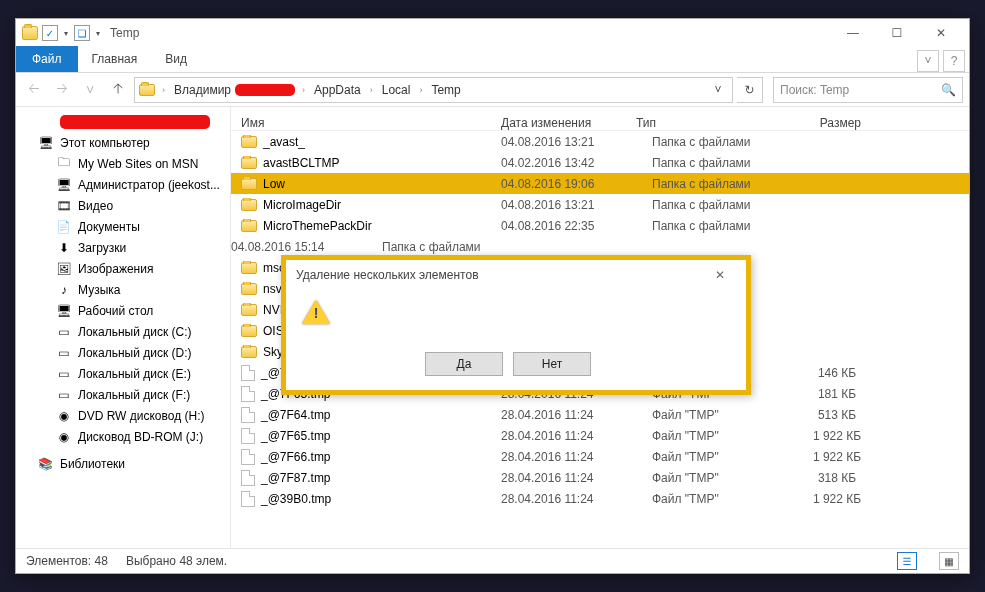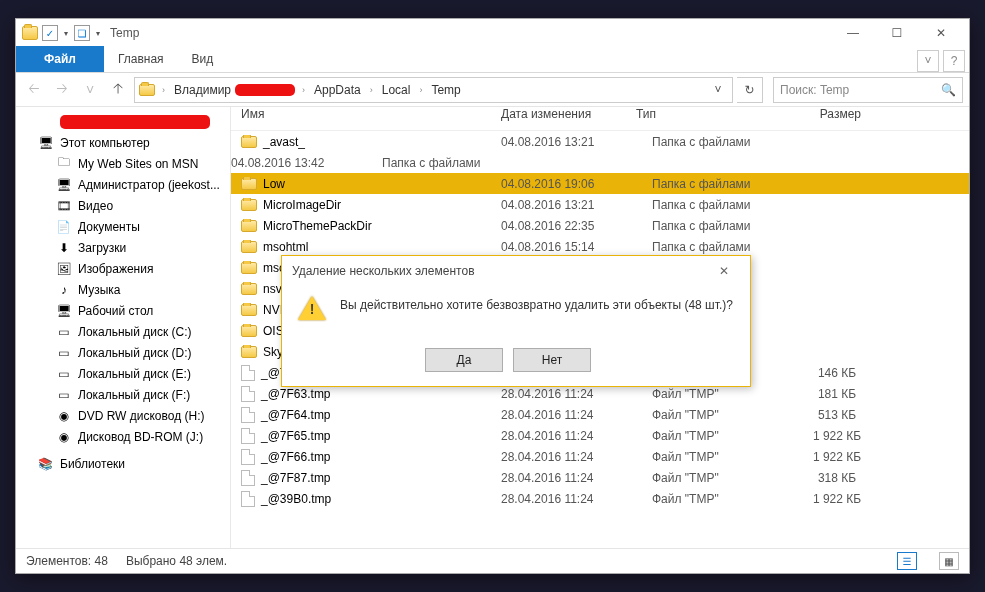--- a/index.html
+++ b/index.html
@@ -9,21 +9,21 @@
 .titlebar .folder-glyph { width: 16px; height: 14px; margin-right: 4px; }
 .folder-glyph { display: inline-block; background: linear-gradient(#ffe9a6,#f5c945); border: 1px solid #d6a92e; border-radius: 2px; position: relative; }
 .folder-glyph::before { content: ""; position: absolute; top: -3px; left: 1px; width: 6px; height: 3px; background: #f5c945; border: 1px solid #d6a92e; border-bottom: none; border-radius: 2px 2px 0 0; }
 .qat { display: flex; align-items: center; gap: 6px; }
 .qat .box { width: 16px; height: 16px; border: 1px solid #999; display: flex; align-items: center; justify-content: center; font-size: 10px; color: #0078d7; }
 .qat .dropdown-caret { font-size: 8px; color: #555; }
 .titlebar .title { margin-left: 10px; color: #555; }
 .titlebar .spacer { flex: 1; }
 .winbtn { width: 44px; height: 24px; display: flex; align-items: center; justify-content: center; color: #555; }
 .ribbon-tabs { height: 26px; display: flex; align-items: flex-end; border-bottom: 1px solid #d9d9d9; }
-.tab-file { background: #1979ca; color: #fff; height: 26px; padding: 0 28px; display: flex; align-items: center; font-weight: bold; }
+.tab-file { background: #1979ca; color: #fff; height: 26px; padding: 0 16px; display: flex; align-items: center; }
 .tab { height: 26px; padding: 0 14px; display: flex; align-items: center; color: #444; }
 .ribbon-tabs .spacer { flex: 1; }
 .ribbon-corner { width: 22px; height: 22px; border: 1px solid #ccc; margin-right: 4px; display: flex; align-items: center; justify-content: center; color: #888; }
 .navbar { height: 34px; display: flex; align-items: center; padding: 2px 6px; gap: 4px; border-bottom: 1px solid #e5e5e5; }
 .nav-arrow { width: 24px; height: 24px; display: flex; align-items: center; justify-content: center; color: #bbb; font-size: 14px; }
 .nav-arrow.enabled { color: #555; }
 .addr { flex: 1; height: 26px; border: 1px solid #ccc; display: flex; align-items: center; padding: 0 4px; gap: 4px; }
 .addr .folder-glyph { width: 16px; height: 12px; }
 .crumb { color: #333; padding: 0 2px; }
 .crumb-sep { color: #888; padding: 0 3px; font-size: 9px; }
@@ -32,40 +32,40 @@
 .refresh-btn { width: 26px; height: 26px; border: 1px solid #ccc; display: flex; align-items: center; justify-content: center; color: #555; border-left: none; }
 .search { width: 190px; height: 26px; border: 1px solid #ccc; display: flex; align-items: center; padding: 0 6px; color: #888; margin-left: 6px; }
 .search .spacer { flex: 1; }
 .content { flex: 1; display: flex; overflow: hidden; border-bottom: 1px solid #e5e5e5; }
 .sidebar { width: 215px; border-right: 1px solid #e8e8e8; padding: 4px 0; overflow: hidden; background: #fff; }
 .side-item { display: flex; align-items: center; height: 21px; padding-left: 22px; gap: 6px; white-space: nowrap; }
 .side-item.l2 { padding-left: 40px; }
 .side-item .icon { width: 16px; height: 14px; display: flex; align-items: center; justify-content: center; font-size: 12px; }
 .redact { display: inline-block; height: 12px; background: #e11; border-radius: 5px; }
 .fileview { flex: 1; display: flex; flex-direction: column; overflow: hidden; position: relative; }
-.cols { display: flex; height: 24px; align-items: flex-start; color: #444; border-bottom: 1px solid #eee; }
+.cols { display: flex; height: 24px; align-items: flex-end; color: #444; border-bottom: 1px solid #eee; }
 .col-name { width: 270px; padding-left: 10px; }
 .col-date { width: 135px; }
 .col-type { width: 145px; }
 .col-size { width: 90px; text-align: right; padding-right: 10px; }
 .rows { flex: 1; overflow: hidden; }
 .row { display: flex; height: 21px; align-items: center; }
 .row.selected { background: #eab308; }
 .row .c-name { width: 270px; padding-left: 10px; display: flex; align-items: center; gap: 6px; white-space: nowrap; overflow: hidden; }
 .row .c-date { width: 135px; color: #555; }
 .row .c-type { width: 145px; color: #555; margin-left: 16px; }
 .row .c-size { width: 90px; text-align: center; padding-right: 10px; color: #555; }
 .file-glyph { width: 14px; height: 16px; border: 1px solid #bbb; background: #fff; position: relative; display: inline-block; flex-shrink: 0; }
 .file-glyph::before { content: ""; position: absolute; top: -1px; right: -1px; width: 5px; height: 5px; background: #fff; border-left: 1px solid #bbb; border-bottom: 1px solid #bbb; }
 .row .folder-glyph { width: 16px; height: 12px; flex-shrink: 0; }
 .statusbar { height: 24px; display: flex; align-items: center; padding: 0 10px; gap: 18px; color: #444; }
 .statusbar .spacer { flex: 1; }
 .view-btn { width: 20px; height: 18px; border: 1px solid #bbb; margin-left: 4px; display: flex; align-items: center; justify-content: center; font-size: 10px; }
 .view-btn.active { border-color: #1979ca; color: #1979ca; }
-.dialog { position: absolute; top: 148px; left: 50px; width: 470px; background: #fff; border: 1px solid #eab308; box-shadow: 2px 2px 8px rgba(0,0,0,0.25); }
+.dialog { position: absolute; top: 148px; left: 50px; width: 470px; background: #fff; border: 5px solid #eab308; box-shadow: 2px 2px 8px rgba(0,0,0,0.25); }
 .dlg-title { height: 30px; display: flex; align-items: center; padding: 0 10px; color: #444; }
 .dlg-title .spacer { flex: 1; }
 .dlg-close { width: 32px; height: 22px; display: flex; align-items: center; justify-content: center; color: #666; border: 1px solid transparent; }
 .dlg-body { padding: 10px 16px 0 16px; display: flex; gap: 14px; align-items: flex-start; min-height: 50px; }
 .warn-icon { width: 28px; height: 26px; position: relative; }
 .warn-tri { width: 0; height: 0; border-left: 14px solid transparent; border-right: 14px solid transparent; border-bottom: 24px solid #ffcf33; filter: drop-shadow(0 0 1px #aa7a00); }
 .warn-icon .bang { position: absolute; top: 5px; left: 0; width: 28px; text-align: center; font-weight: bold; color: #444; font-size: 14px; }
 .dlg-msg { color: #333; padding-top: 2px; }
 .dlg-buttons { padding: 12px 16px 14px 0; display: flex; justify-content: center; gap: 10px; }
 .dlg-btn { min-width: 78px; height: 24px; border: 1px solid #adadad; background: #e1e1e1; display: flex; align-items: center; justify-content: center; color: #222; }
@@ -210,21 +210,25 @@
           <div class="row">
             <div class="c-name">
               <span class="folder-glyph"></span>
               <span>_avast_</span>
             </div>
             <div class="c-date">04.08.2016 13:21</div>
             <div class="c-type">Папка с файлами</div>
             <div class="c-size"></div>
           </div>
           <div class="row">
-            <div class="c-date">04.08.2016 13:42</div>
+            <div class="c-name">
+              <span class="folder-glyph"></span>
+              <span>avastBCLTMP</span>
+            </div>
+            <div class="c-date">04.02.2016 13:42</div>
             <div class="c-type">Папка с файлами</div>
             <div class="c-size"></div>
           </div>
           <div class="row selected">
             <div class="c-name">
               <span class="folder-glyph"></span>
               <span>Low</span>
             </div>
             <div class="c-date">04.08.2016 19:06</div>
             <div class="c-type">Папка с файлами</div>
@@ -242,24 +246,20 @@
           <div class="row">
             <div class="c-name">
               <span class="folder-glyph"></span>
               <span>MicroThemePackDir</span>
             </div>
             <div class="c-date">04.08.2016 22:35</div>
             <div class="c-type">Папка с файлами</div>
             <div class="c-size"></div>
           </div>
           <div class="row">
-            <div class="c-name">
-              <span class="folder-glyph"></span>
-              <span>msohtml</span>
-            </div>
             <div class="c-date">04.08.2016 15:14</div>
             <div class="c-type">Папка с файлами</div>
             <div class="c-size"></div>
           </div>
           <div class="row">
             <div class="c-name">
               <span class="folder-glyph"></span>
               <span>mso</span>
             </div>
             <div class="c-date"></div>
@@ -371,21 +371,20 @@
         <div class="dlg-title">
           <span>Удаление нескольких элементов</span>
           <span class="spacer"></span>
           <div class="dlg-close">✕</div>
         </div>
         <div class="dlg-body">
           <div class="warn-icon">
             <div class="warn-tri"></div>
               <div class="bang">!</div>
           </div>
-          <div class="dlg-msg">Вы действительно хотите безвозвратно удалить эти объекты (48 шт.)?</div>
         </div>
         <div class="dlg-buttons">
           <div class="dlg-btn">Да</div>
           <div class="dlg-btn">Нет</div>
         </div>
       </div>
     </div>
   </div>
 
   <div class="statusbar">

